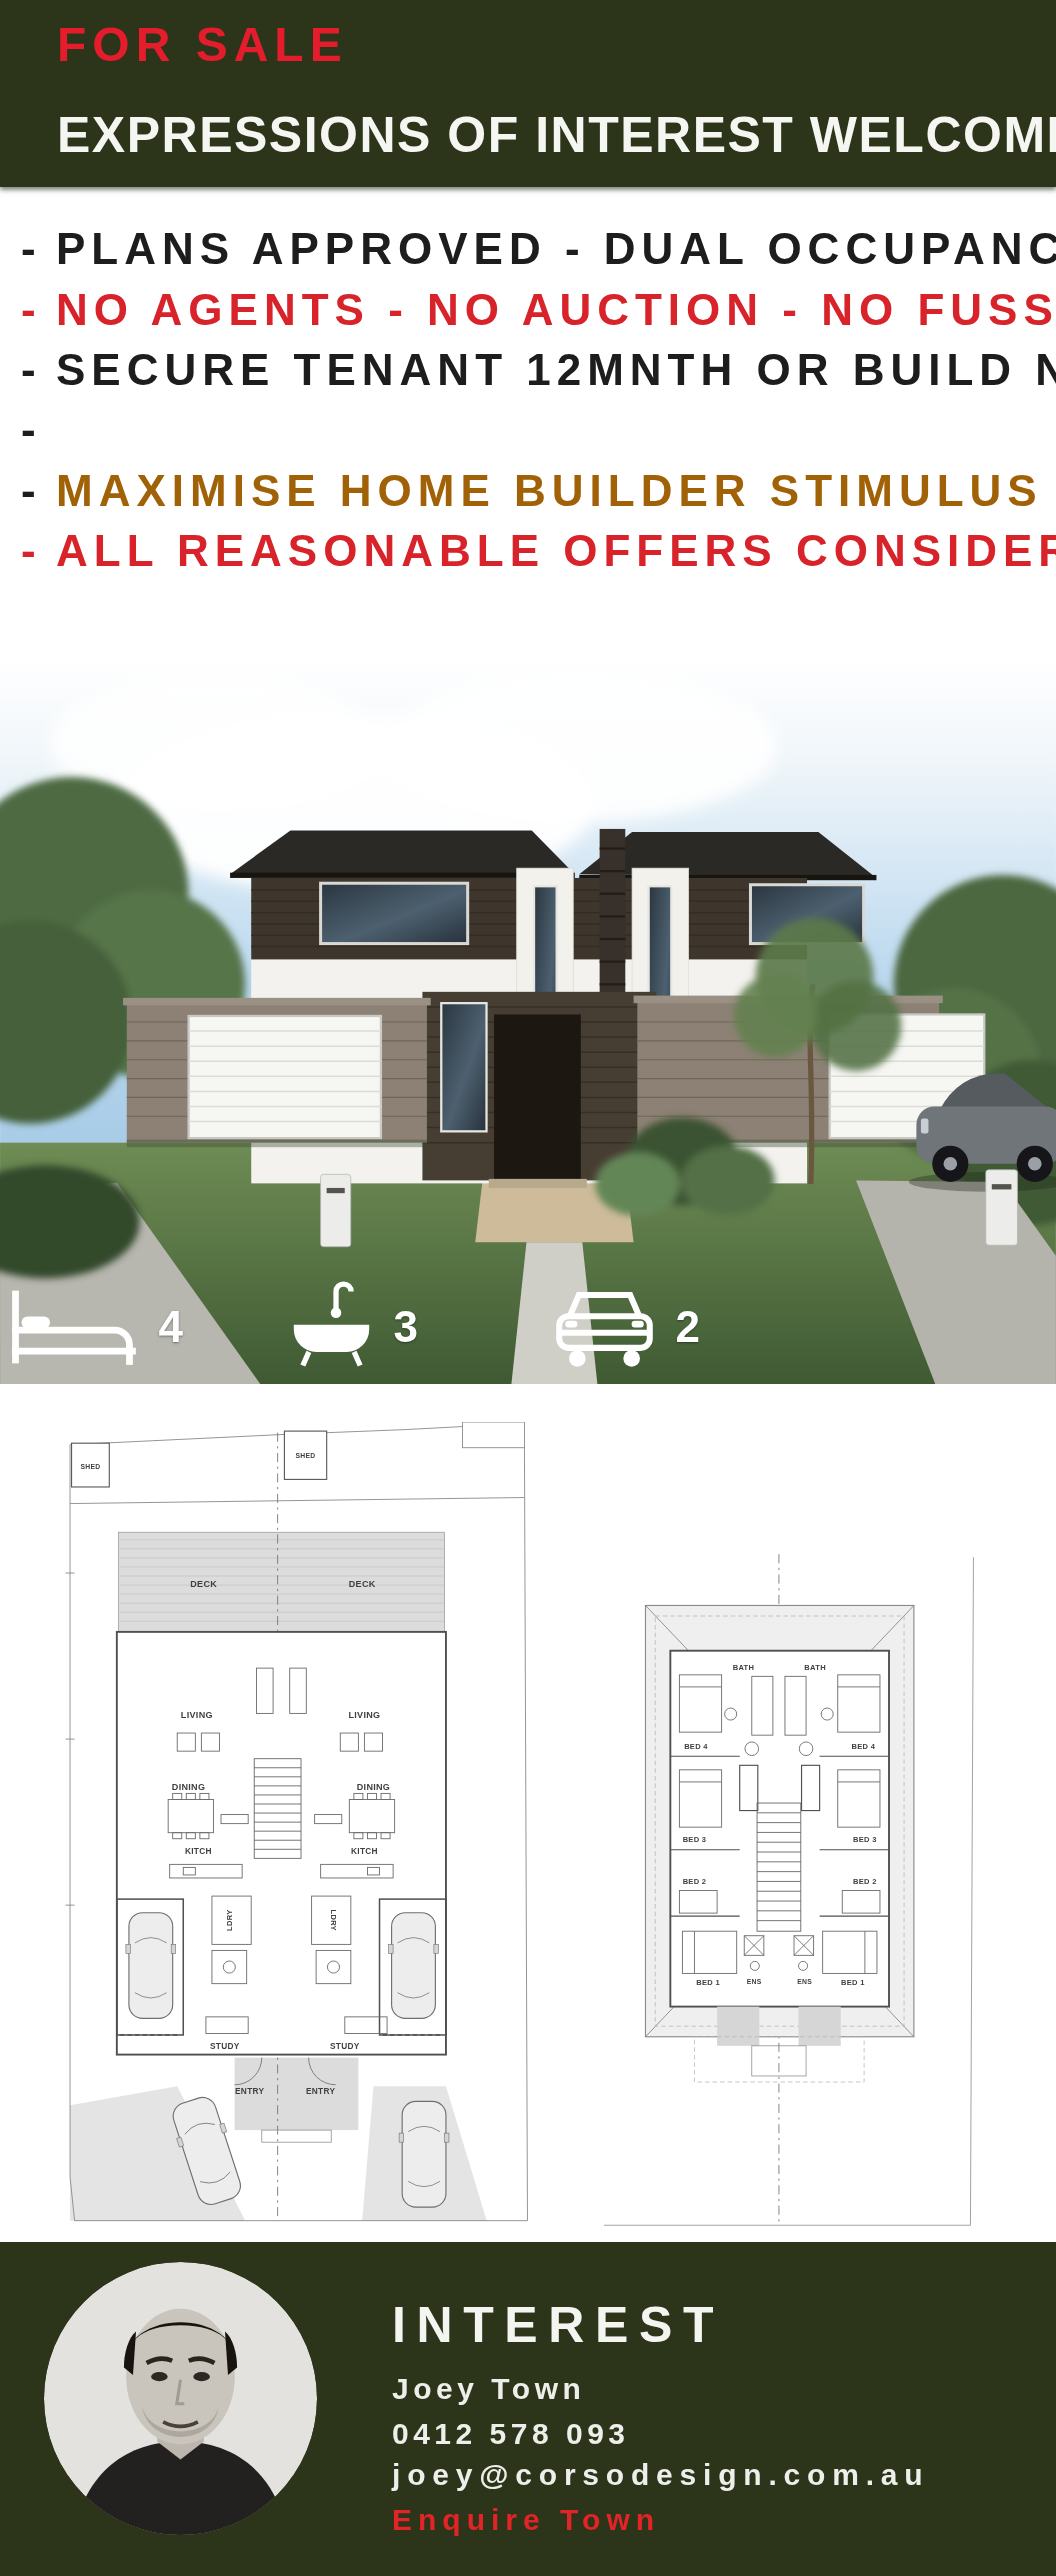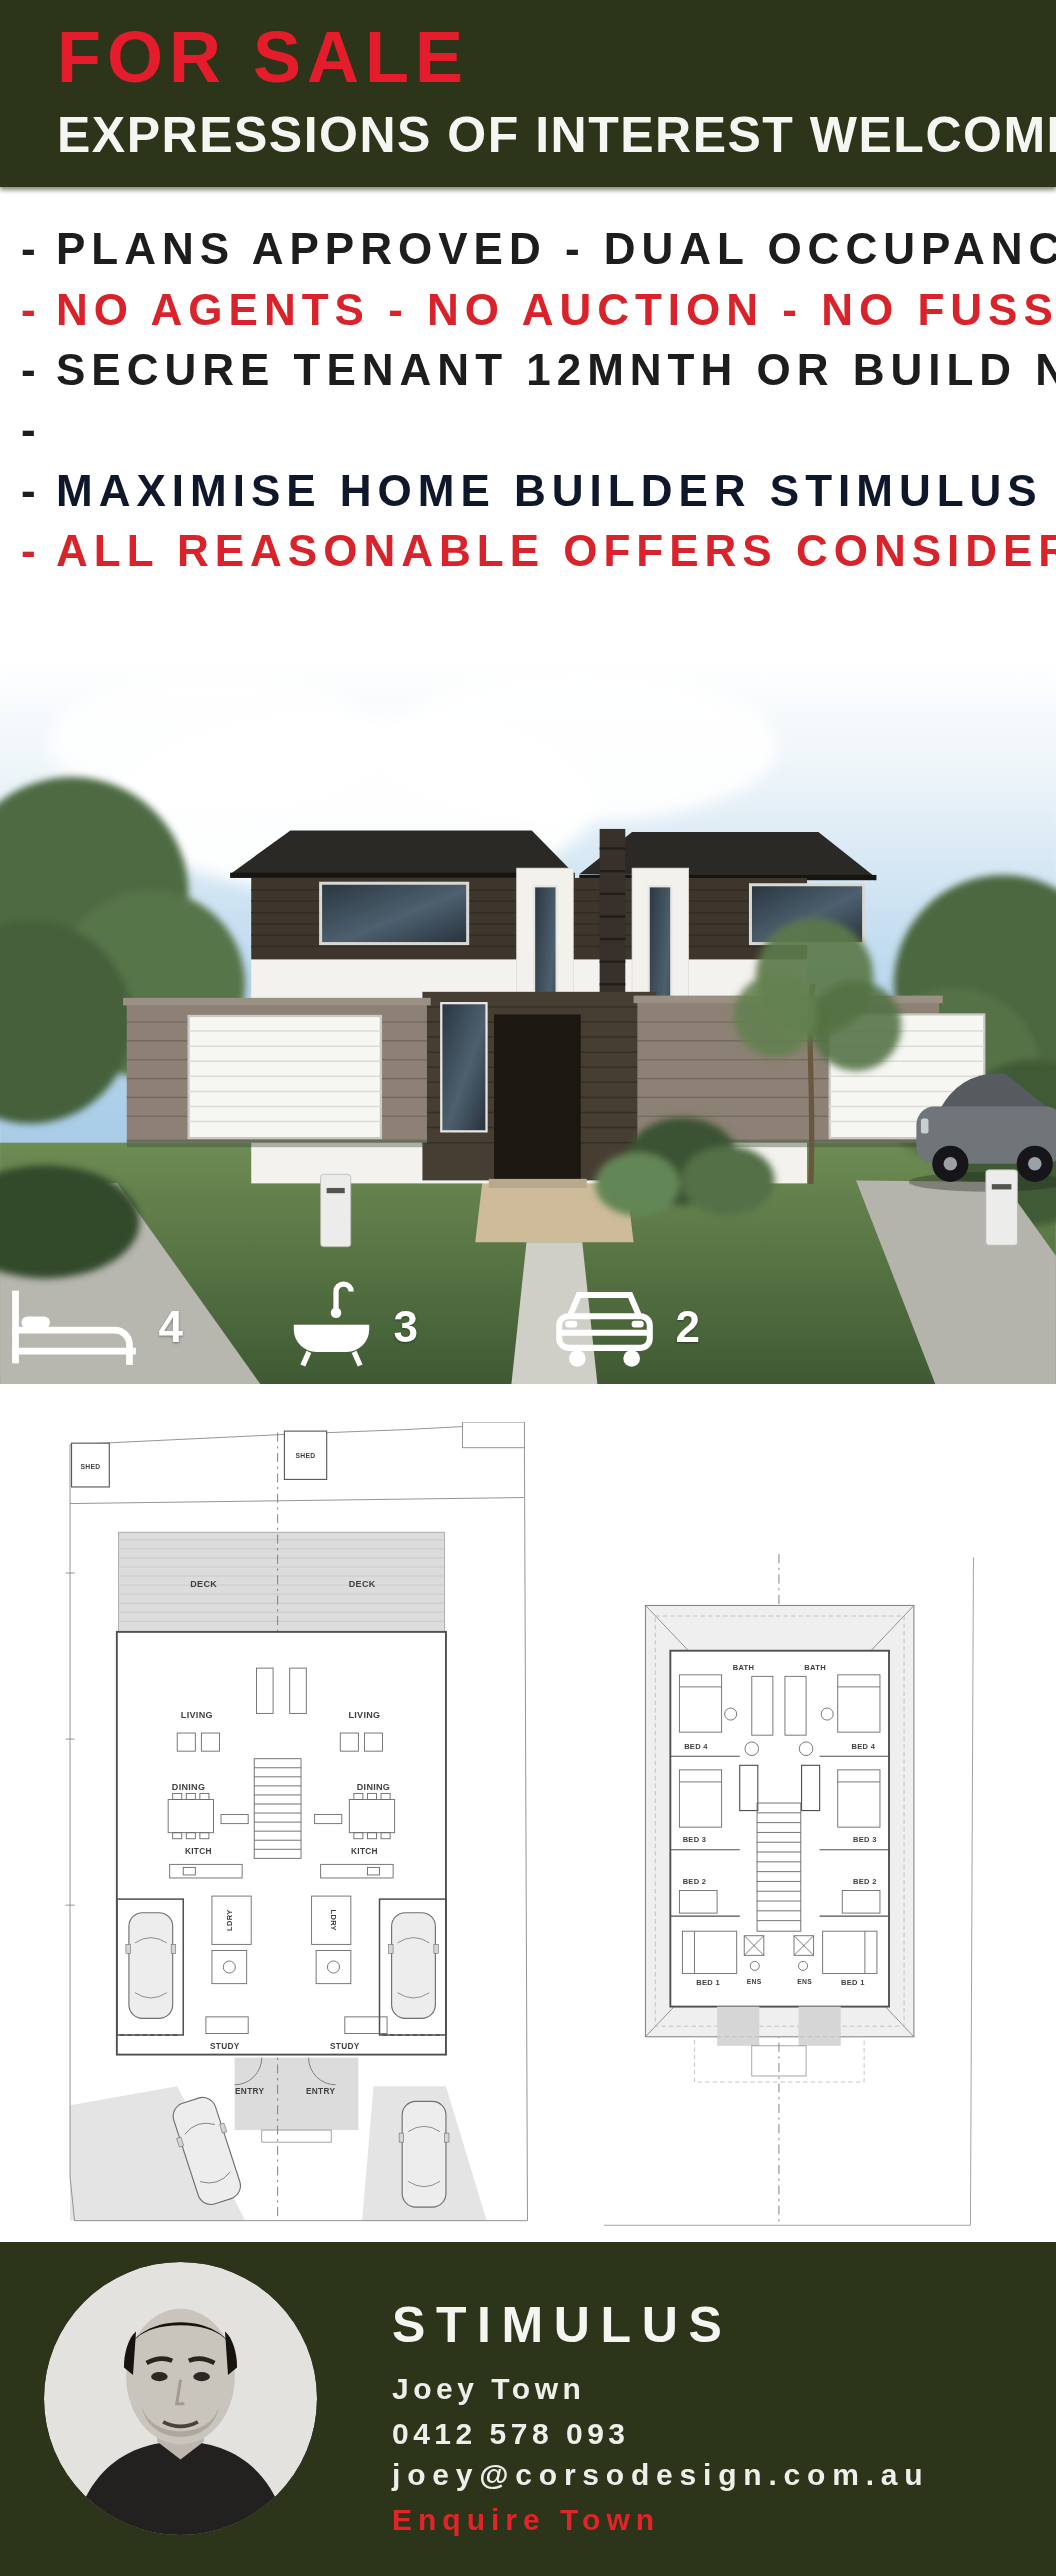--- a/index.html
+++ b/index.html
@@ -3,21 +3,21 @@
 <meta charset="utf-8">
 <style>
   html,body{margin:0;padding:0;background:#888;}
   #page{position:relative;width:1056px;height:2576px;background:#ffffff;overflow:hidden;
         font-family:"Liberation Sans", sans-serif;}
   .abs{position:absolute;}
 
   
   #header{top:0;left:0;width:1056px;height:187px;background:#2c3419;
           box-shadow:0 3px 4.5px rgba(30,36,16,.55);}
-  .h-title{left:57px;top:21px;font-size:72px;font-weight:bold;letter-spacing:6px;
+  .h-title{left:57px;top:21px;font-size:48px;font-weight:bold;letter-spacing:6px;
            color:#e51c2c;line-height:1;white-space:nowrap;}
   .h-sub{left:484px;top:50px;font-size:32px;font-weight:bold;letter-spacing:4.5px;
          color:#f2f2ee;white-space:nowrap;}
   .h-line2{left:57px;top:110px;font-size:50px;font-weight:bold;letter-spacing:1.5px;
            color:#f5f5f1;line-height:1;white-space:nowrap;}
 
   
   .b-row{left:0;width:1056px;height:57px;display:flex;align-items:center;
          padding-left:21px;box-sizing:border-box;}
   .b-dash{width:35px;font-size:44px;font-weight:bold;flex:0 0 35px;}
@@ -69,21 +69,21 @@
   </div>
   <div class="abs b-row" style="top:341px">
     <span class="b-dash" style="color: rgb(29, 29, 29);">-</span>
     <span class="b-text" style="color: rgb(29, 29, 29);">SECURE TENANT 12MNTH OR BUILD NOW</span>
   </div>
   <div class="abs b-row" style="top:401px">
     <span class="b-dash" style="color: rgb(29, 29, 29);">-</span>
   </div>
   <div class="abs b-row" style="top:462px">
     <span class="b-dash" style="color: rgb(29, 29, 29);">-</span>
-    <span class="b-text" style="color: #0f172a;">MAXIMISE HOME BUILDER STIMULUS</span>
+    <span class="b-text" style="color: #a16207;">MAXIMISE HOME BUILDER STIMULUS</span>
   </div>
   <div class="abs b-row" style="top:522px">
     <span class="b-dash" style="color: rgb(216, 35, 42);">-</span>
     <span class="b-text" style="color: rgb(216, 35, 42);">ALL REASONABLE OFFERS CONSIDERED</span>
   </div>
 
   <svg id="photo" class="abs" width="1056" height="724" viewBox="0 0 1400 960">
     <defs>
       <linearGradient id="skyg" x1="0" y1="0" x2="0" y2="1">
         <stop offset="0" stop-color="#ffffff"></stop>
@@ -576,21 +576,21 @@
         <path d="M256,140 C256,120 250,100 240,92 L244,150 Z" fill="#17130f"></path>
         <path d="M136,134 q18,-10 34,-3" stroke="#2a241e" stroke-width="6" fill="none"></path>
         <path d="M226,134 q-18,-10 -34,-3" stroke="#2a241e" stroke-width="6" fill="none"></path>
         <ellipse cx="153" cy="152" rx="11" ry="6" fill="#2d2823"></ellipse>
         <ellipse cx="209" cy="152" rx="11" ry="6" fill="#2d2823"></ellipse>
         <path d="M181,156 l-5,32 h10" stroke="#a39b91" stroke-width="4" fill="none"></path>
         <path d="M158,212 q23,12 46,0" stroke="#4a423a" stroke-width="5" fill="none"></path>
         <path d="M130,190 C138,236 224,236 232,190 C226,246 136,246 130,190 Z" fill="#8f867b" opacity=".45"></path>
       </svg>
     </div>
-    <div class="abs c-heading">STIMULUS</div>
+    <div class="abs c-heading">INTEREST</div>
     <div class="abs c-line c-name">Joey Town</div>
     <div class="abs c-line c-phone">0412 578 093</div>
     <div class="abs c-line c-email">joey@corsodesign.com.au</div>
     <div class="abs c-line c-cta">Enquire Town</div>
   </div>
 
 </div>
 
 
 </body></html>

